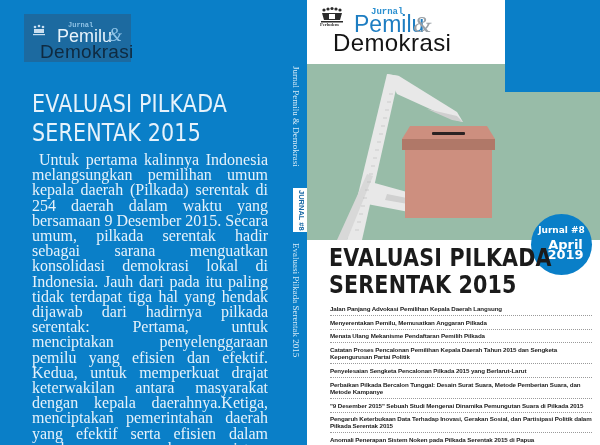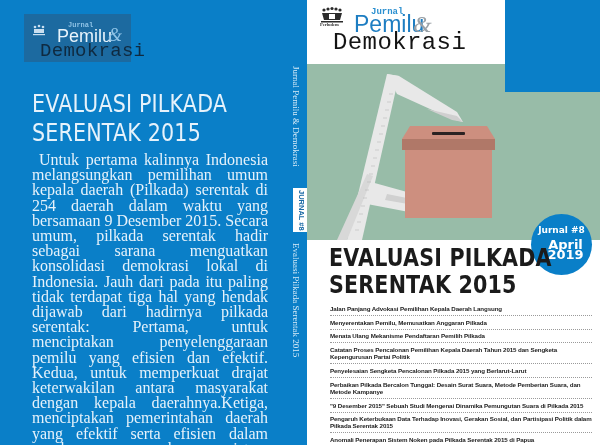--- a/index.html
+++ b/index.html
@@ -15,21 +15,21 @@
       background: #1c6aa0;
     }
     .logo-emblem {
       position: absolute; left: 8px; top: 10px; width: 14px; height: 12px;
     }
     .logo-jurnal {
       position: absolute; font-family: Liberation Mono, monospace; font-weight: bold;
     }
     .logo-pemilu { position: absolute; font-family: Liberation Sans, sans-serif; }
     .logo-amp { position: absolute; font-family: "Liberation Serif", serif; font-style: italic; }
-    .logo-demokrasi { position: absolute; font-family: Liberation Mono, monospace; text-align: center; }
+    .logo-demokrasi { position: absolute; font-family: Liberation Sans, sans-serif; text-align: center; }
 
     .back-logo .logo-jurnal { left: 44px; top: 7px; font-size: 7px; color: #8fc3e6; }
     .back-logo .logo-pemilu { left: 33px; top: 13px; font-size: 18px; color: #e8f4fc; line-height: 1; }
     .back-logo .logo-amp { left: 84px; top: 12px; font-size: 18px; color: #8fc3e6; line-height: 1; }
     .back-logo .logo-demokrasi { left: 16px; top: 28px; font-size: 19px; color: #0f2a40; line-height: 1; letter-spacing: 0.3px; }
 
     .back-title {
       position: absolute; left: 32px; top: 90px; width: 260px;
       font-family: "DejaVu Sans", sans-serif; font-weight: normal;
       font-size: 24px; line-height: 29px; color: #e6f2fb; letter-spacing: 0.2px;

